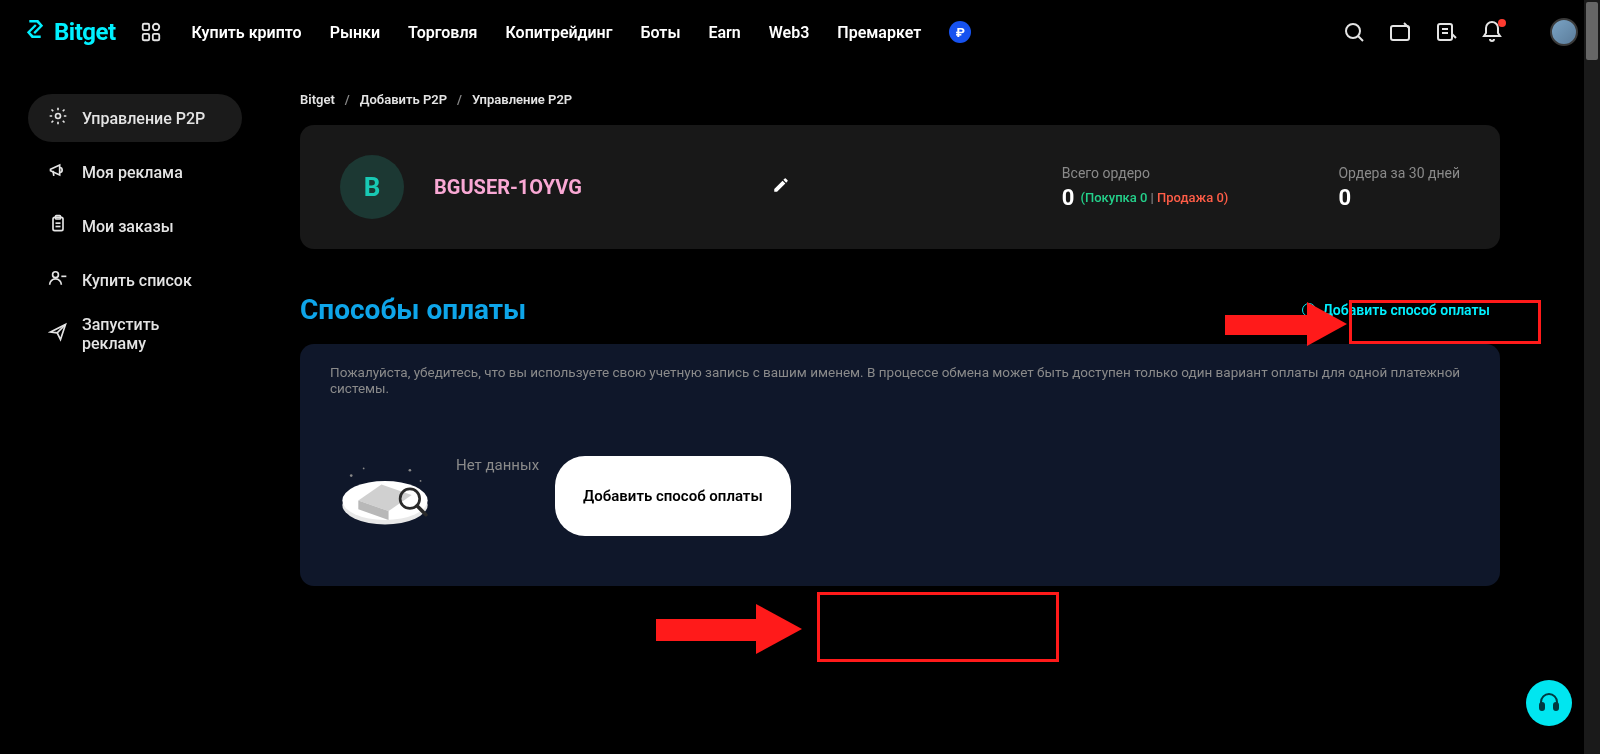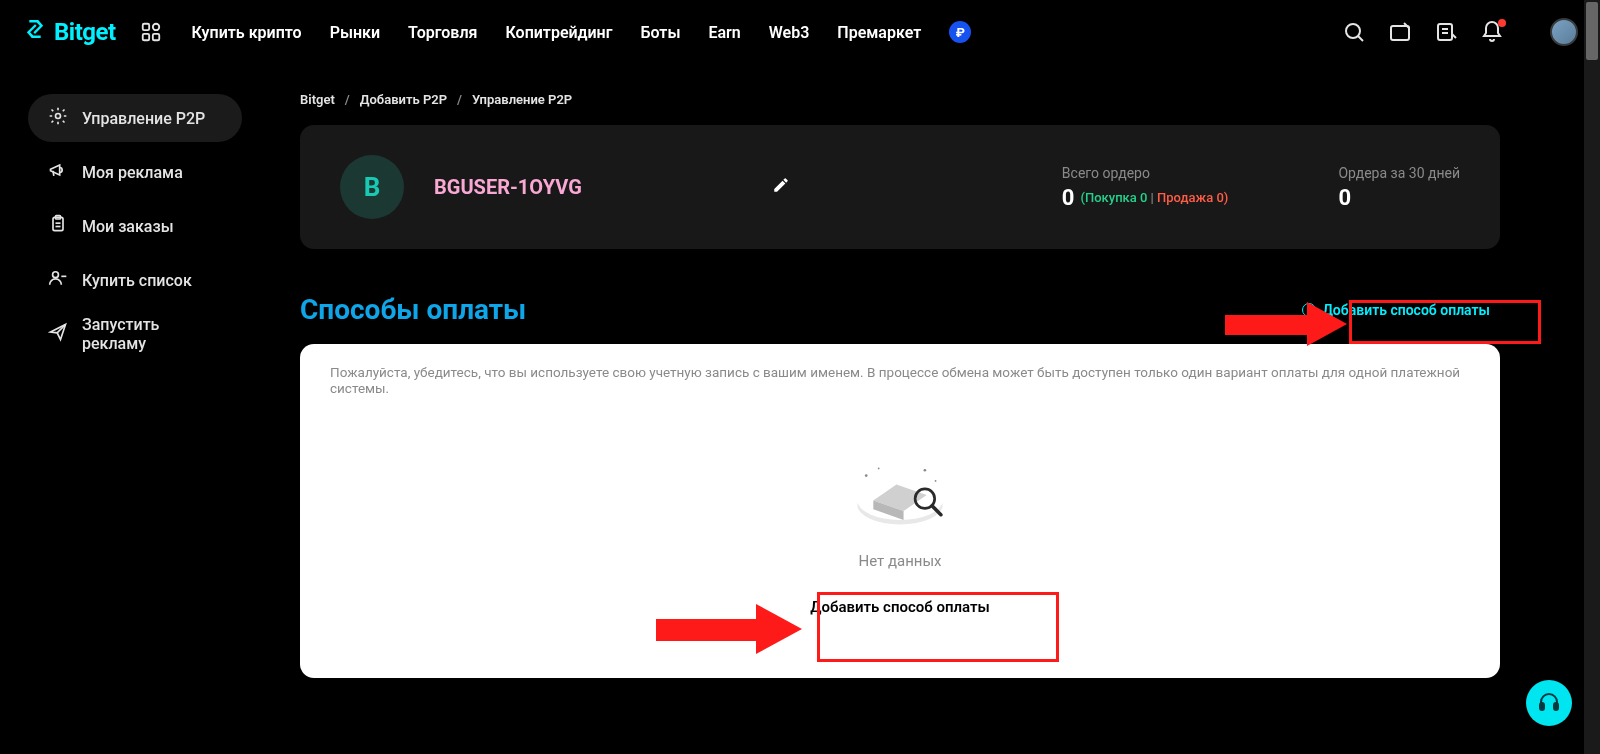--- a/index.html
+++ b/index.html
@@ -42,23 +42,23 @@
   .stat-extra { font-size:13px; font-weight:500; }
   .buy { color:#24d18b; }
   .sell { color:#ff5d47; }
   .pipe { color:#8a8a8a; }
 
   .section-head { display:flex; align-items:center; margin-top:44px; margin-bottom:18px; position:relative; }
   .section-title { font-size:28px; font-weight:700; color:#0ea5e9; }
   .add-link { margin-left:auto; color:#00f0ff; font-size:14px; font-weight:600; cursor:pointer; display:flex; align-items:center; gap:6px; padding:6px 10px; }
   .add-link .plus { width:14px; height:14px; border:1.5px solid #00f0ff; border-radius:50%; display:flex; align-items:center; justify-content:center; font-size:10px; line-height:1; }
 
-  .methods-card { background:#ffffff; border-radius:14px; padding: 20px 30px 50px; }
+  .methods-card { background:#0f172a; border-radius:14px; padding: 20px 30px 50px; }
   .hint-text { font-size:13.5px; color:#8a8a8a; margin-bottom:30px; }
-  .empty { display:flex; flex-direction:column; align-items:center; gap:16px; padding-top:30px; }
+  .empty { display:flex; flex-direction:row; gap:16px; padding-top:30px; }
   .empty-illustration { width:110px; height:80px; position:relative; }
   .empty-text { color:#8a8a8a; font-size:15px; }
   .add-btn-white { background:#fff; color:#000; border:none; border-radius:30px; padding:12px 28px; font-size:15px; font-weight:600; cursor:pointer; }
 
   
   .redbox { position:absolute; border:3px solid #ff1a1a; pointer-events:none; }
   .arrow { position:absolute; pointer-events:none; }
 
   
   .scrollbar { position:absolute; right:0; top:0; width:16px; height:754px; background:#1a1a1a; }

